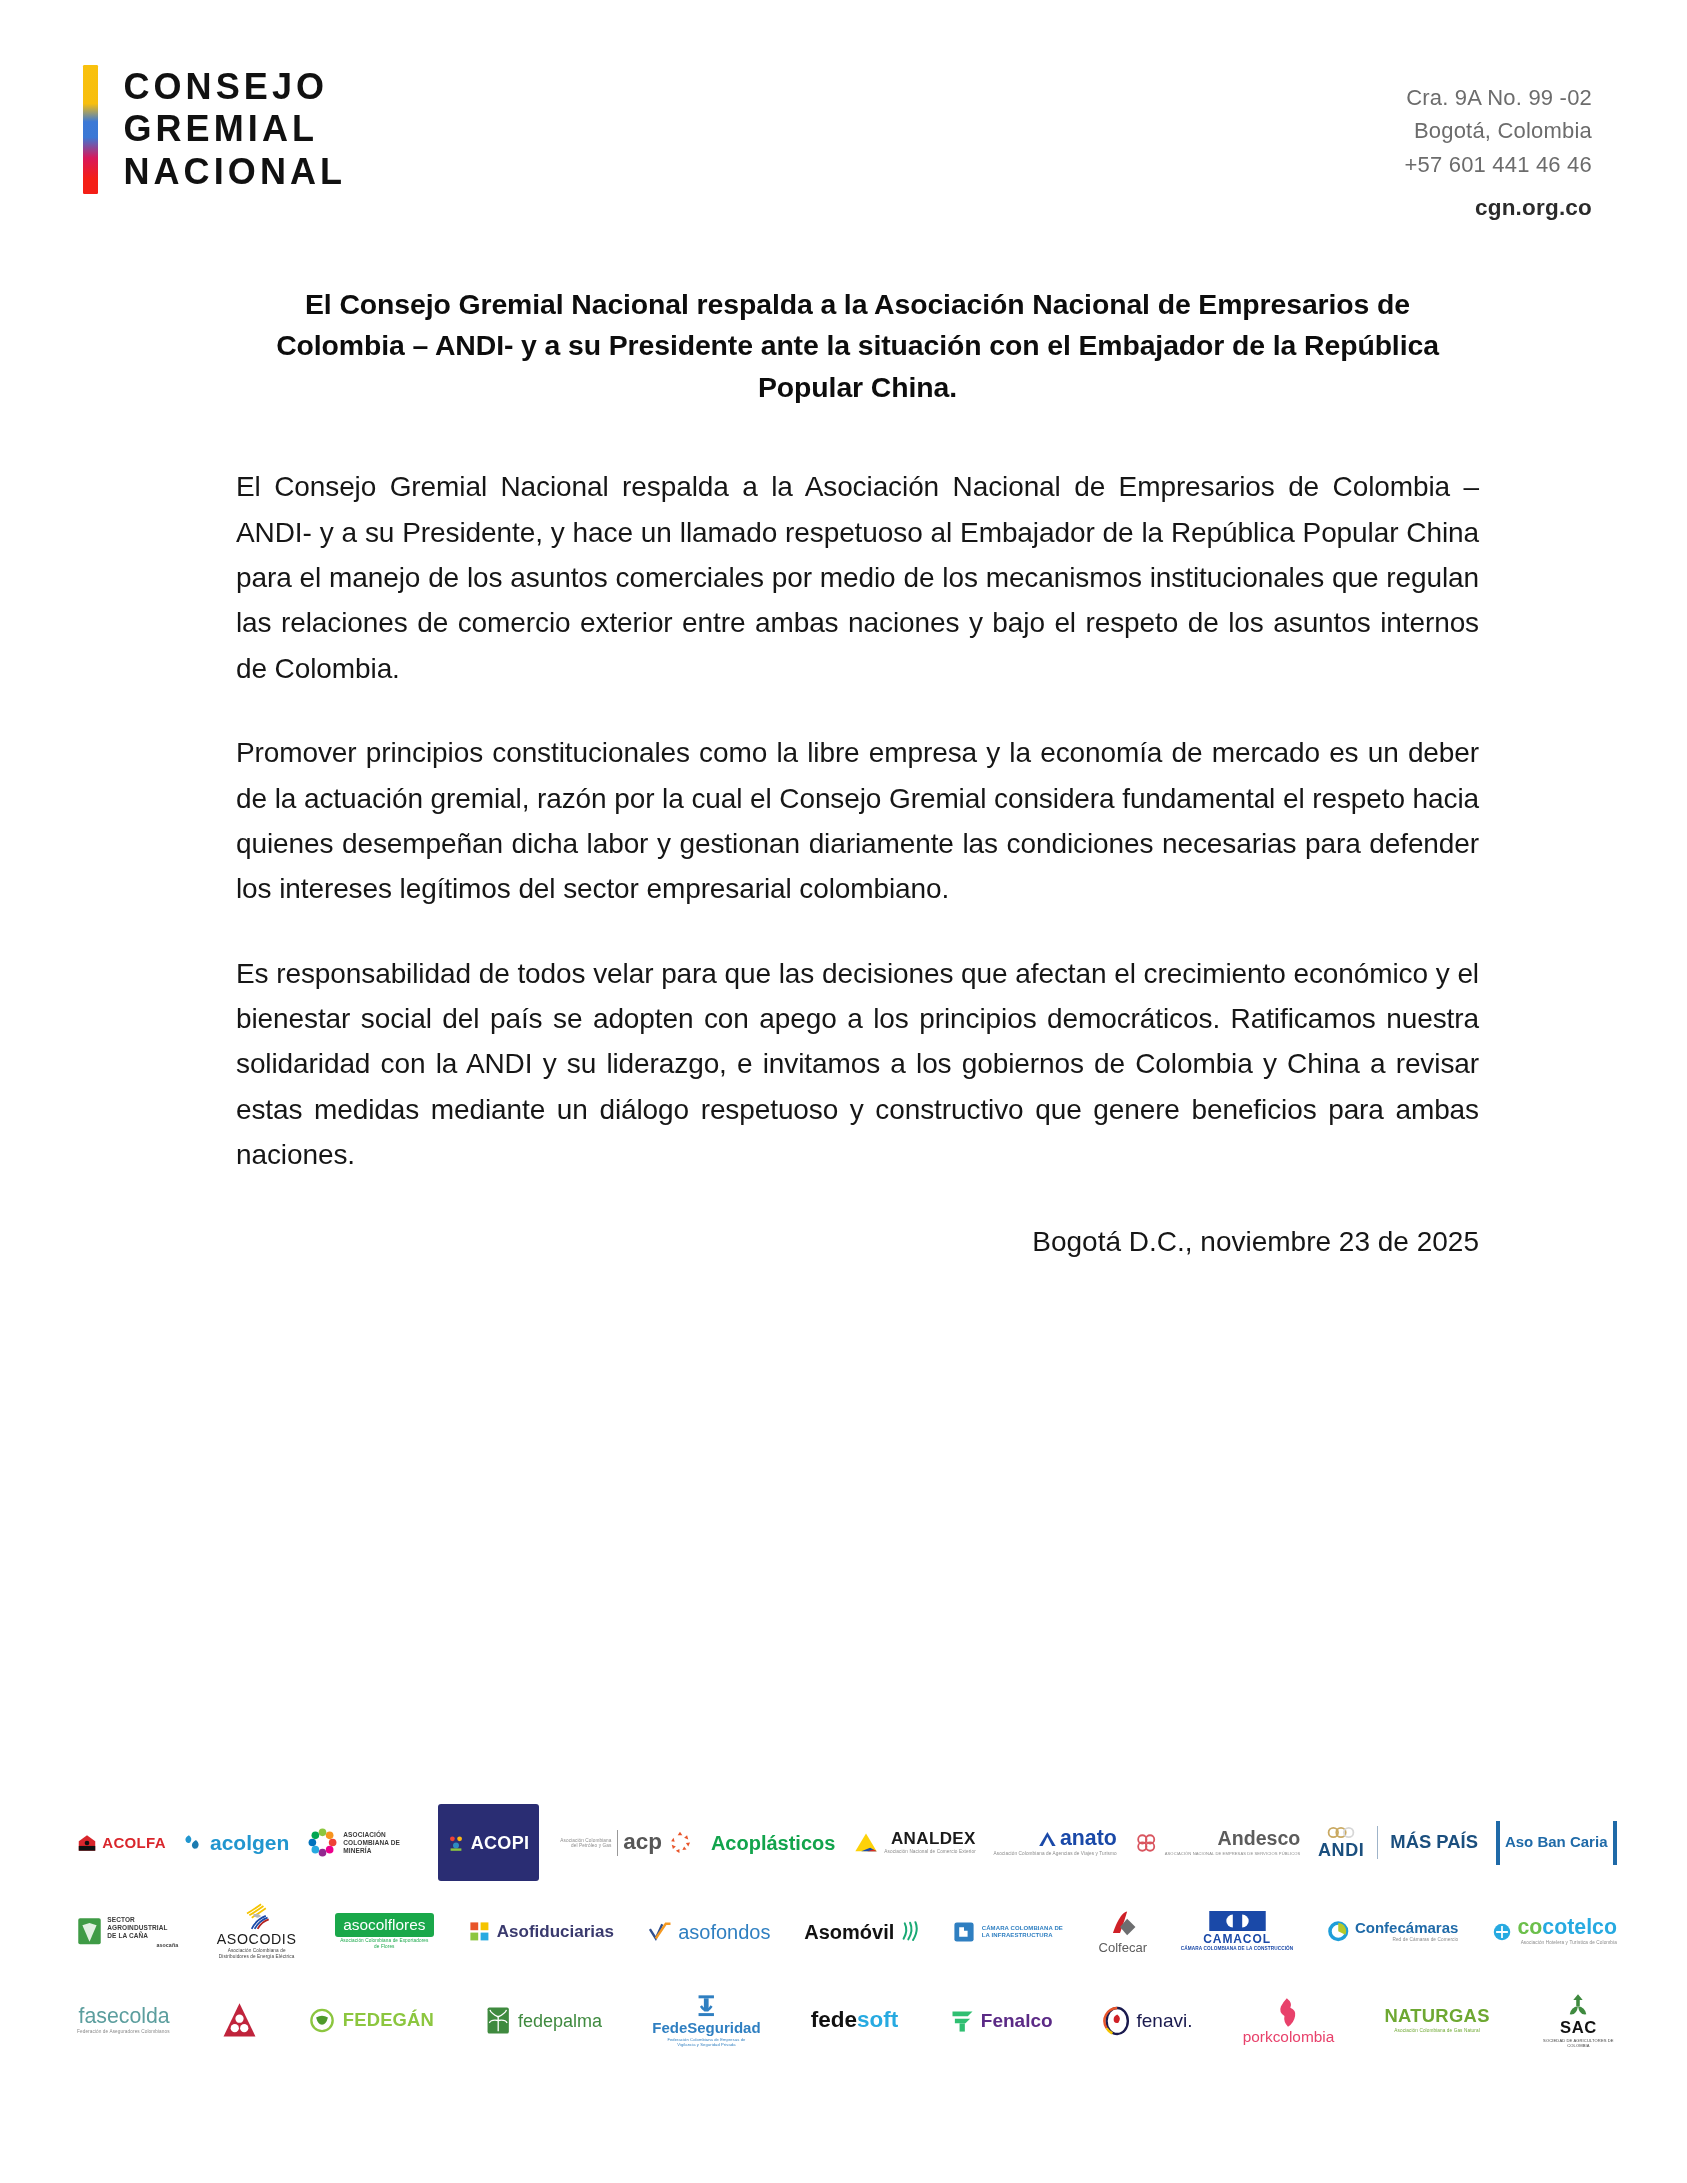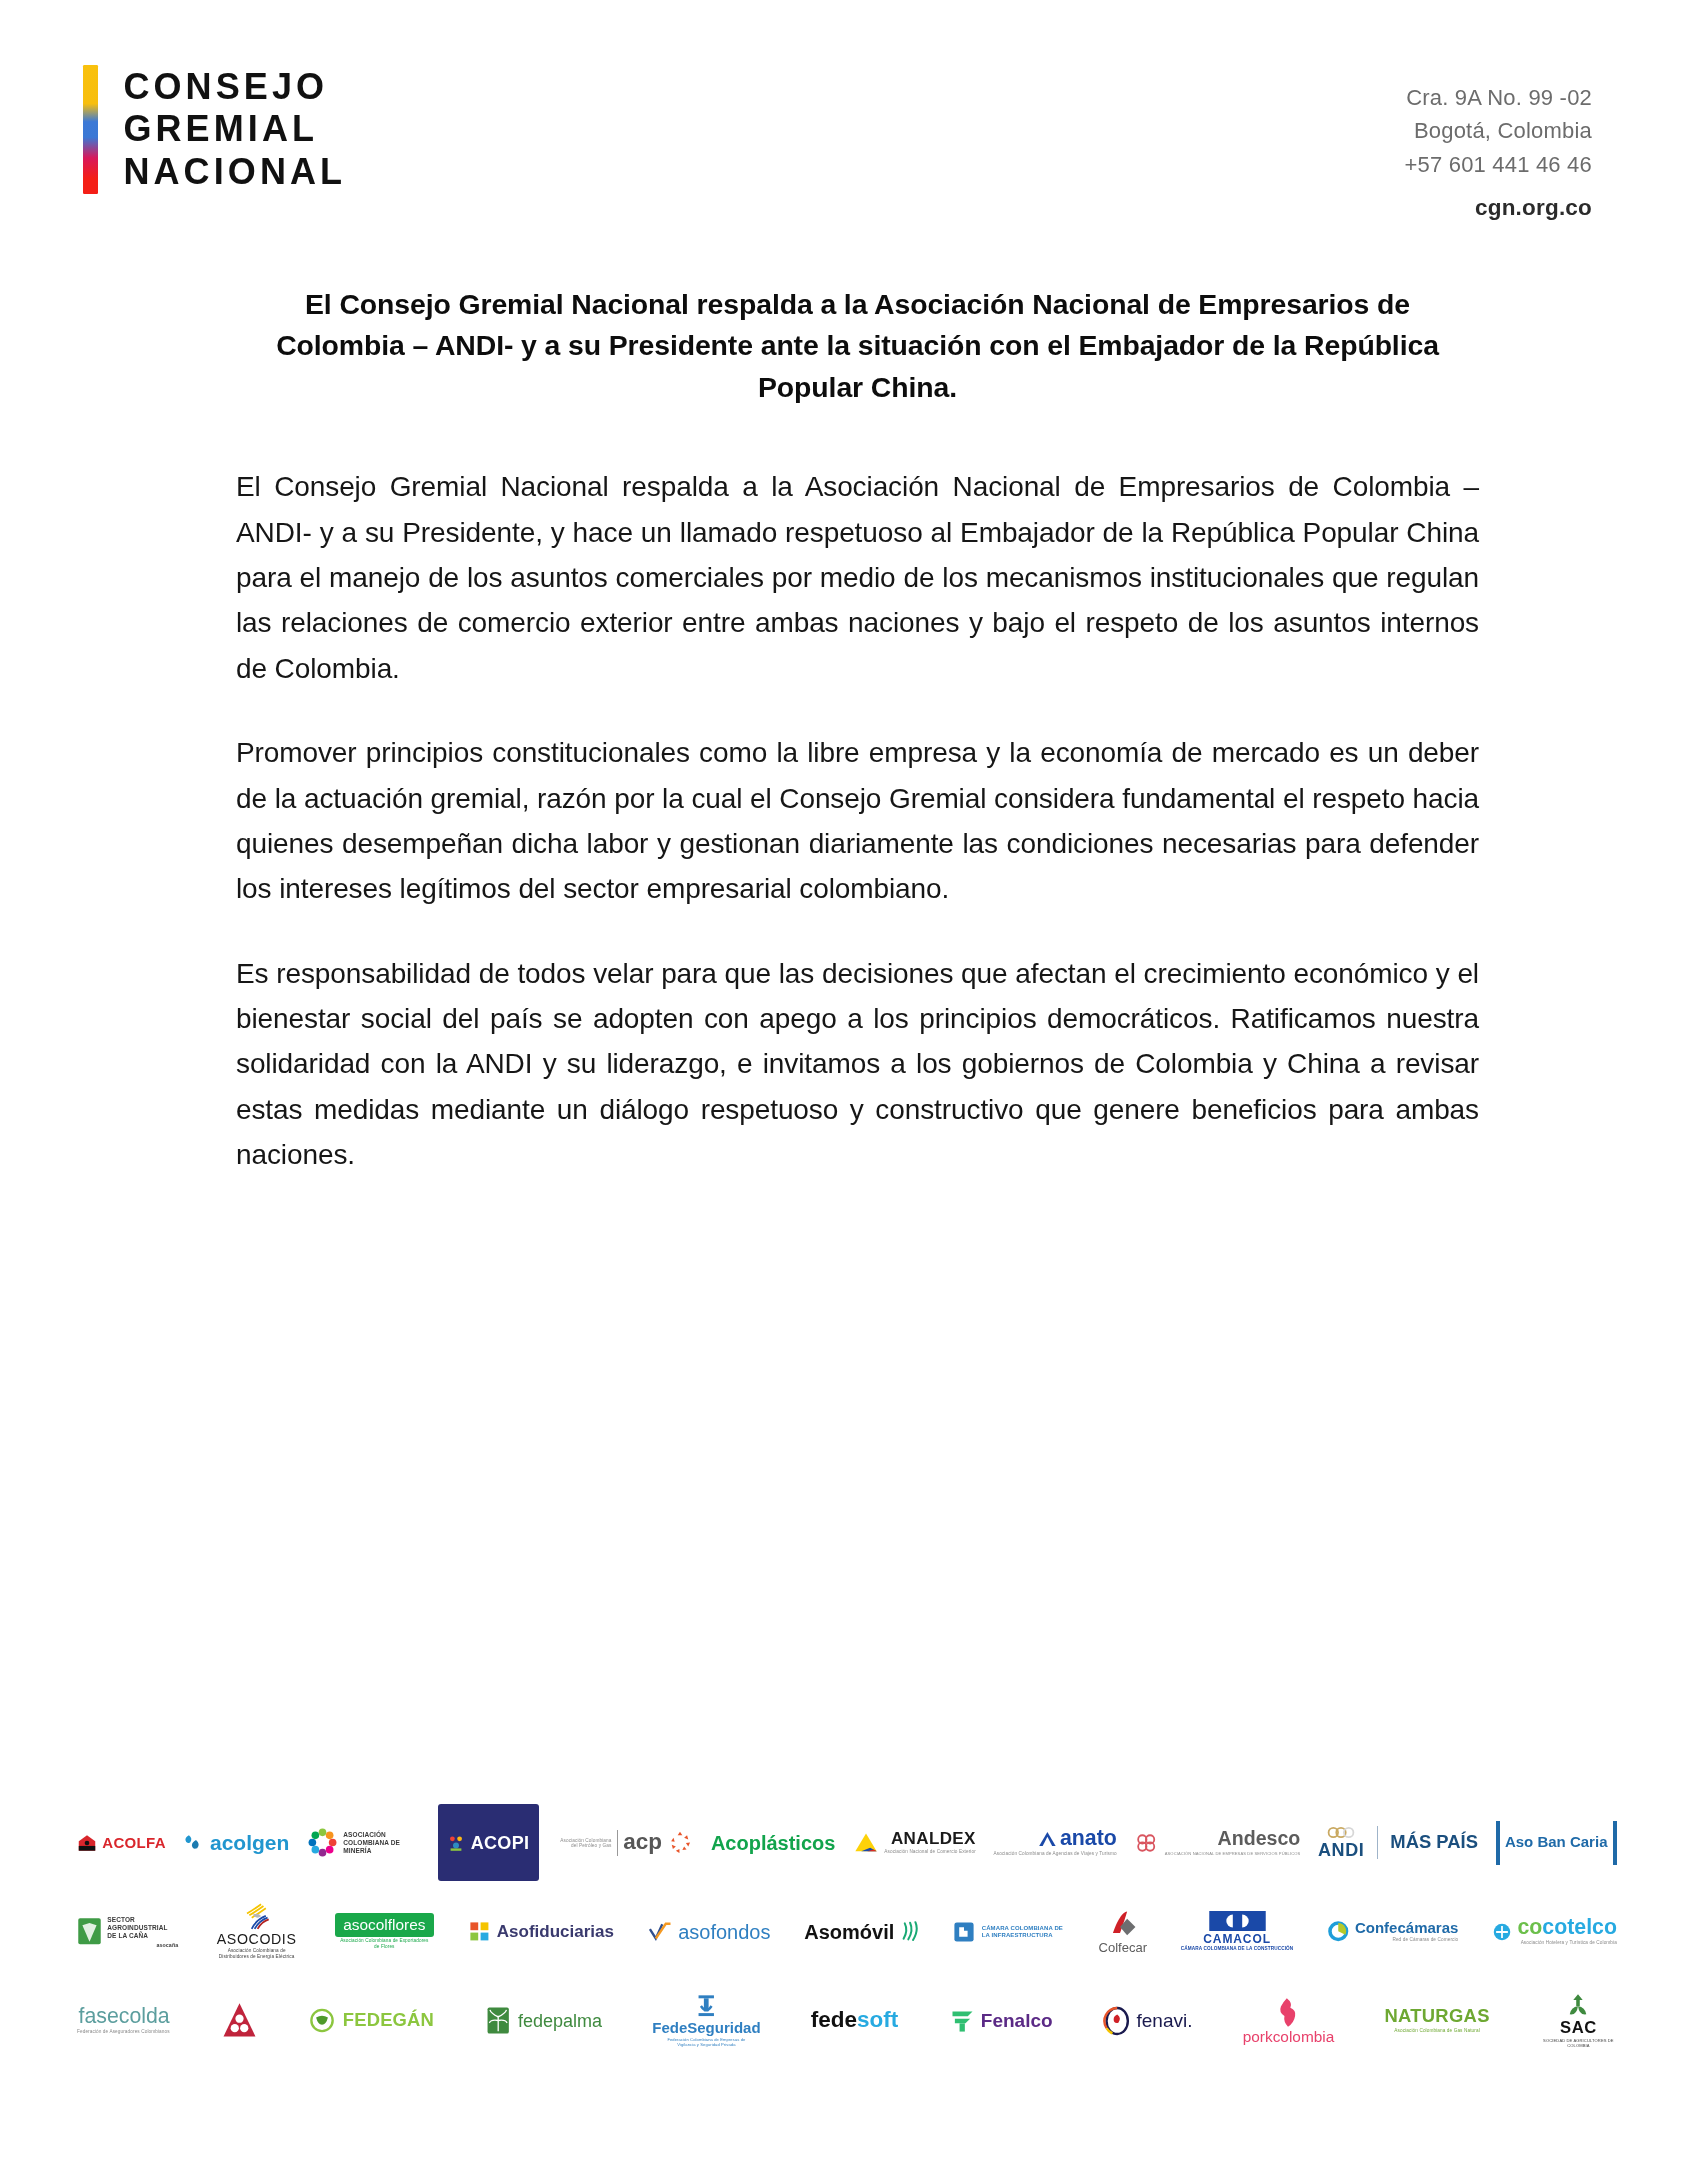--- a/index.html
+++ b/index.html
@@ -193,20 +193,21 @@
   </div>
 
   <div class="doc">
 
     <h1 class="doc-title">El Consejo Gremial Nacional respalda a la Asociación Nacional de Empresarios de Colombia – ANDI- y a su Presidente ante la situación con el Embajador de la República Popular China.</h1>
 
     <p class="para first">El Consejo Gremial Nacional respalda a la Asociación Nacional de Empresarios de Colombia – ANDI- y a su Presidente, y hace un llamado respetuoso al Embajador de la República Popular China para el manejo de los asuntos comerciales por medio de los mecanismos institucionales que regulan las relaciones de comercio exterior entre ambas naciones y bajo el respeto de los asuntos internos de Colombia.</p>
     <p class="para">Promover principios constitucionales como la libre empresa y la economía de mercado es un deber de la actuación gremial, razón por la cual el Consejo Gremial considera fundamental el respeto hacia quienes desempeñan dicha labor y gestionan diariamente las condiciones necesarias para defender los intereses legítimos del sector empresarial colombiano.</p>
     <p class="para">Es responsabilidad de todos velar para que las decisiones que afectan el crecimiento económico y el bienestar social del país se adopten con apego a los principios democráticos. Ratificamos nuestra solidaridad con la ANDI y su liderazgo, e invitamos a los gobiernos de Colombia y China a revisar estas medidas mediante un diálogo respetuoso y constructivo que genere beneficios para ambas naciones.</p>
 
+    <div class="signoff">Bogotá D.C., noviembre 23 de 2025</div>
 
   </div>
 
   <div class="logo-strip">
 
     <div class="logo-row">
 
       <div class="logo">
         <svg class="mark" width="20" height="18" viewBox="0 0 34 30">
           <path d="M17 2 L31 12 L31 28 L3 28 L3 12 Z" fill="#d9262c"></path>

